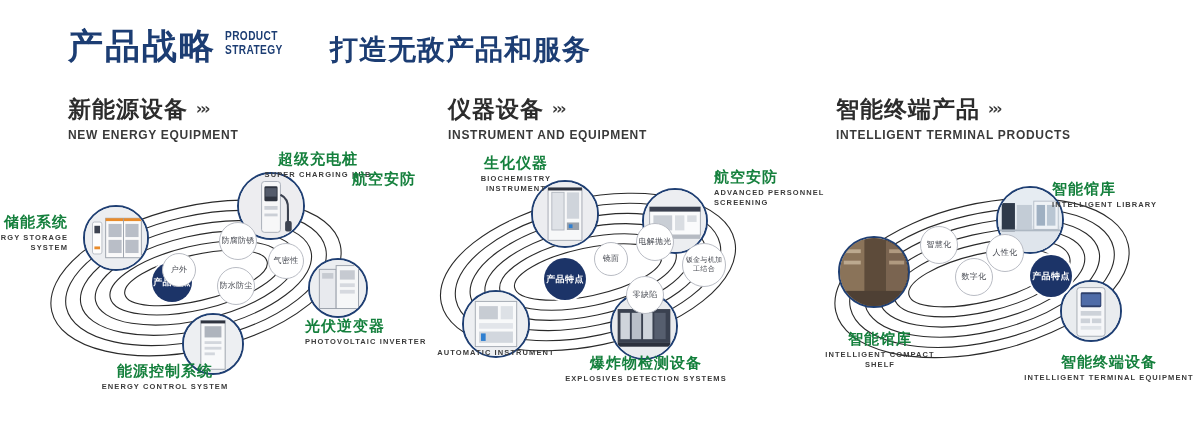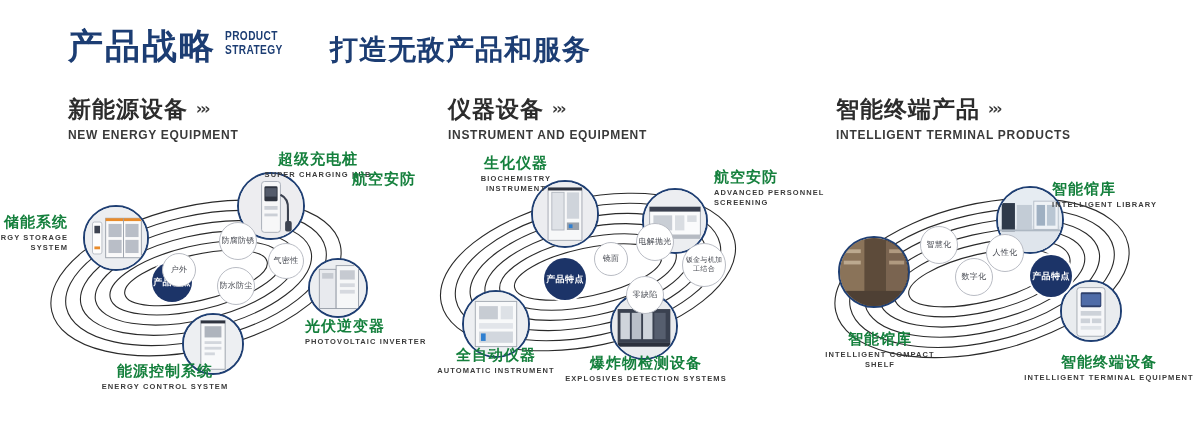--- a/index.html
+++ b/index.html
@@ -293,21 +293,20 @@
     </div>
     <div class="lab ta-c" style="left:45px;top:4px;width:150px;">
       <div class="lc">生化仪器</div>
       <div class="le">BIOCHEMISTRY<br>INSTRUMENT</div>
     </div>
     <div class="lab ta-l" style="left:318px;top:18px;width:170px;">
       <div class="lc">航空安防</div>
       <div class="le">ADVANCED PERSONNEL<br>SCREENING</div>
     </div>
     <div class="lab ta-c" style="left:15px;top:196px;width:170px;">
-      <div class="lc">全自动仪器</div>
       <div class="le">AUTOMATIC INSTRUMENT</div>
     </div>
     <div class="lab ta-c" style="left:155px;top:204px;width:190px;">
       <div class="lc">爆炸物检测设备</div>
       <div class="le">EXPLOSIVES DETECTION SYSTEMS</div>
     </div>
   </div>
 
   <div class="cluster c3">
     <svg class="orbits" viewBox="0 0 400 260">

